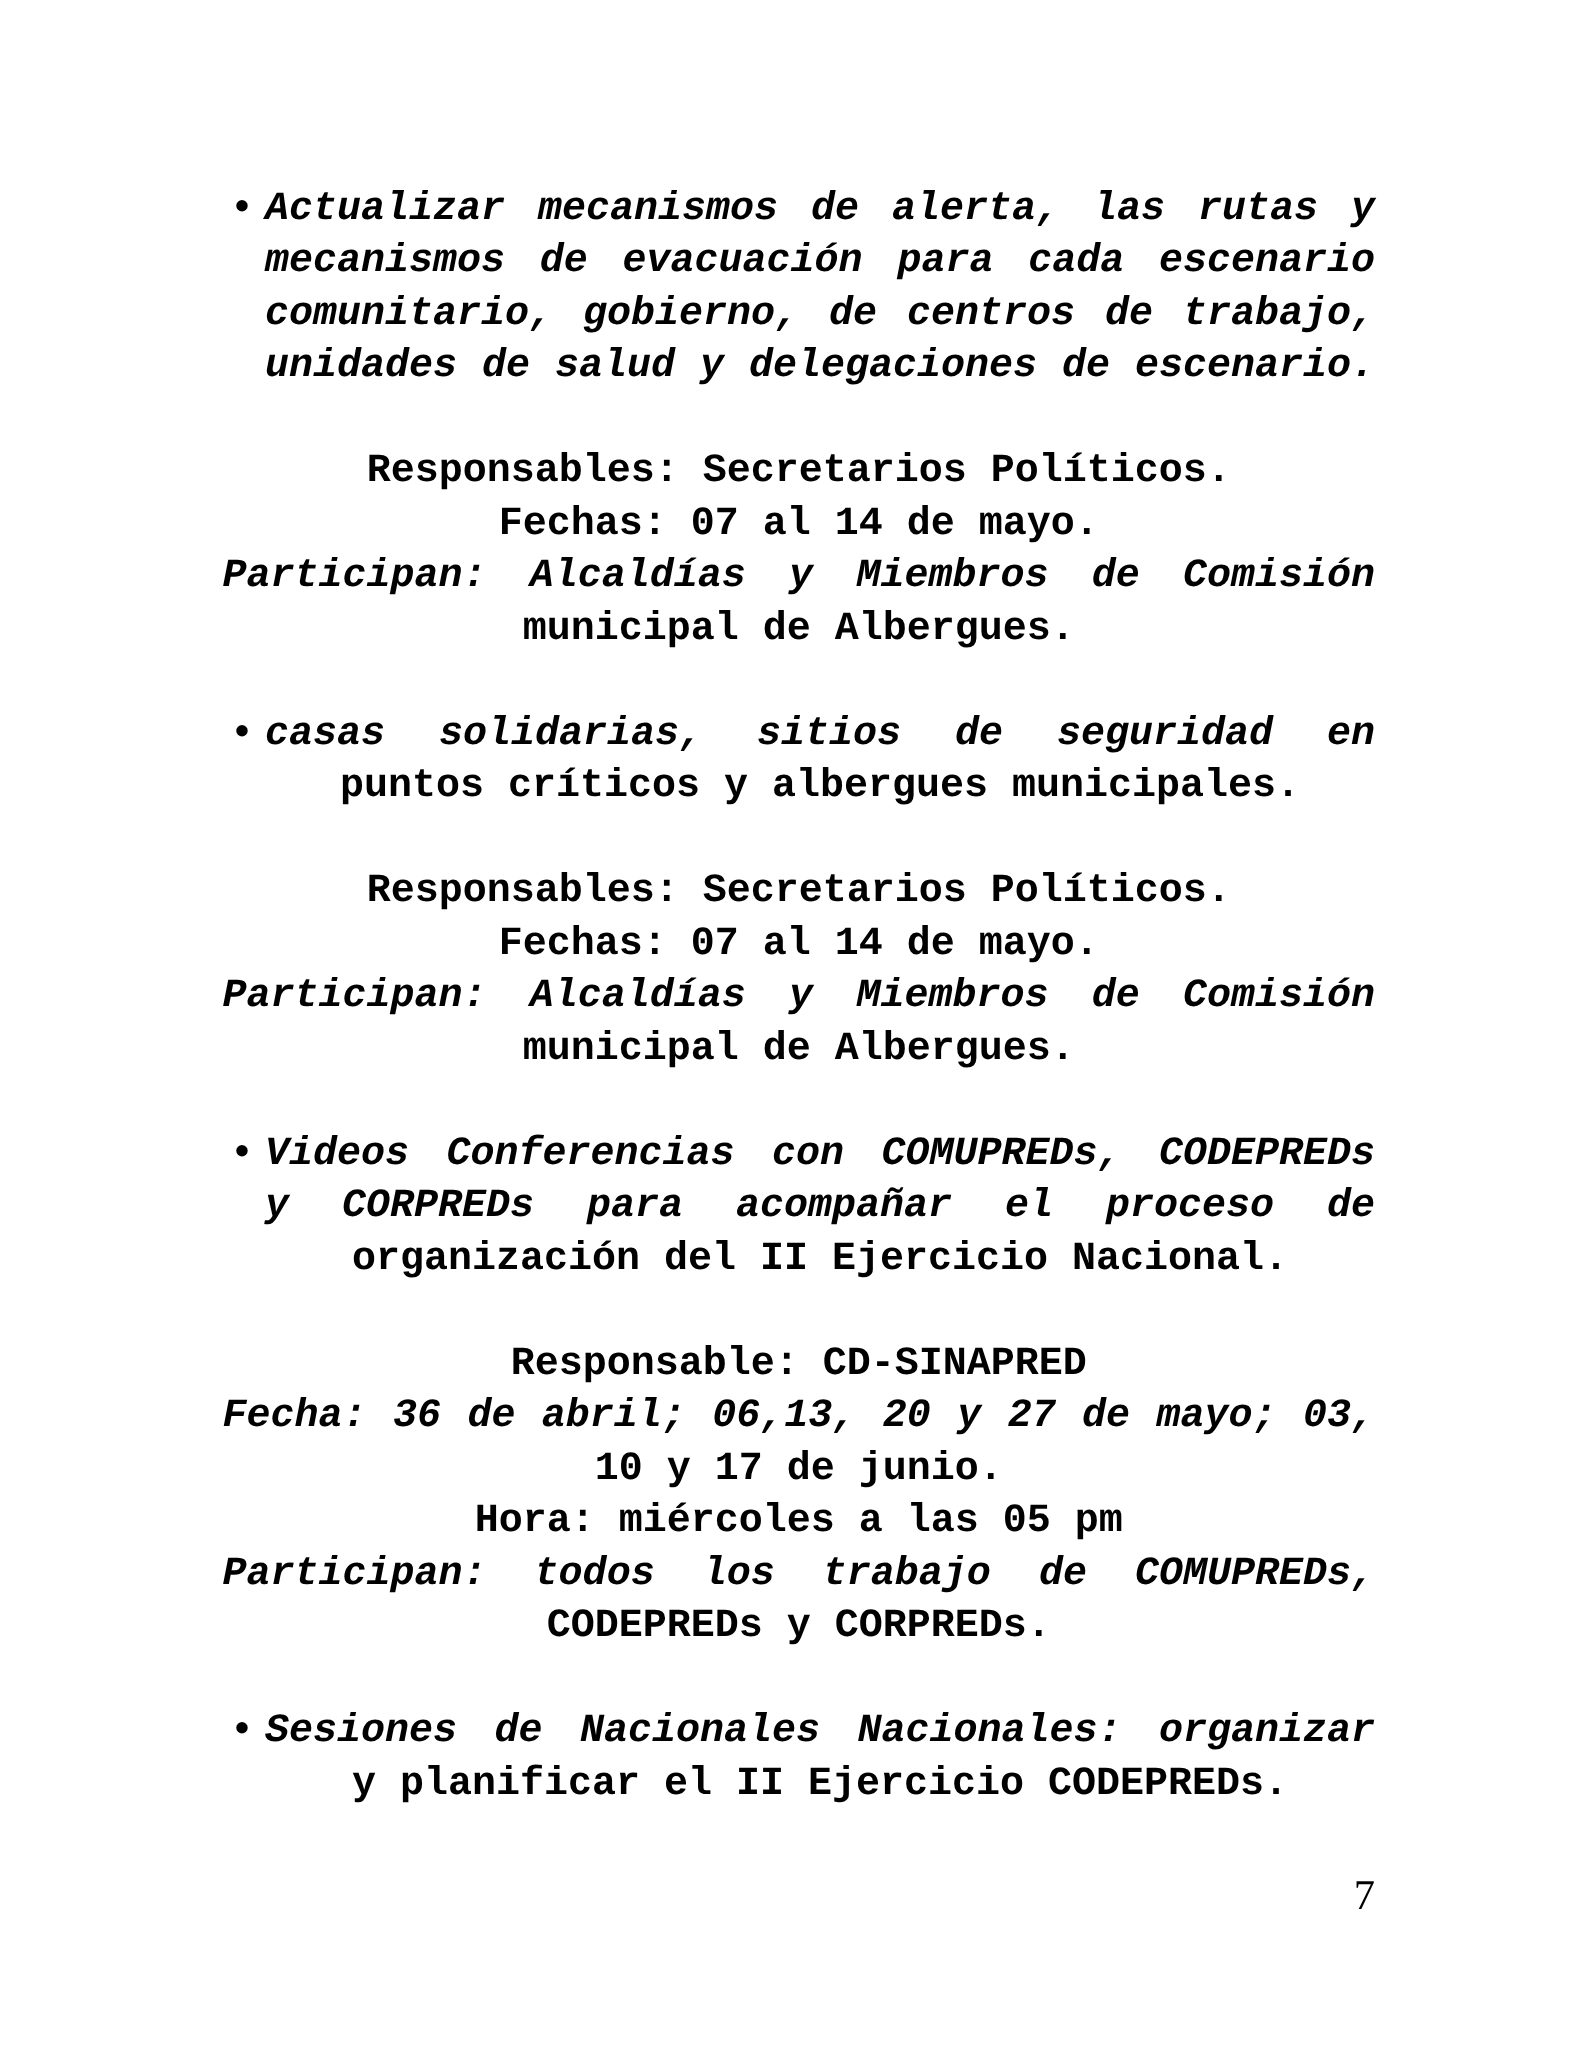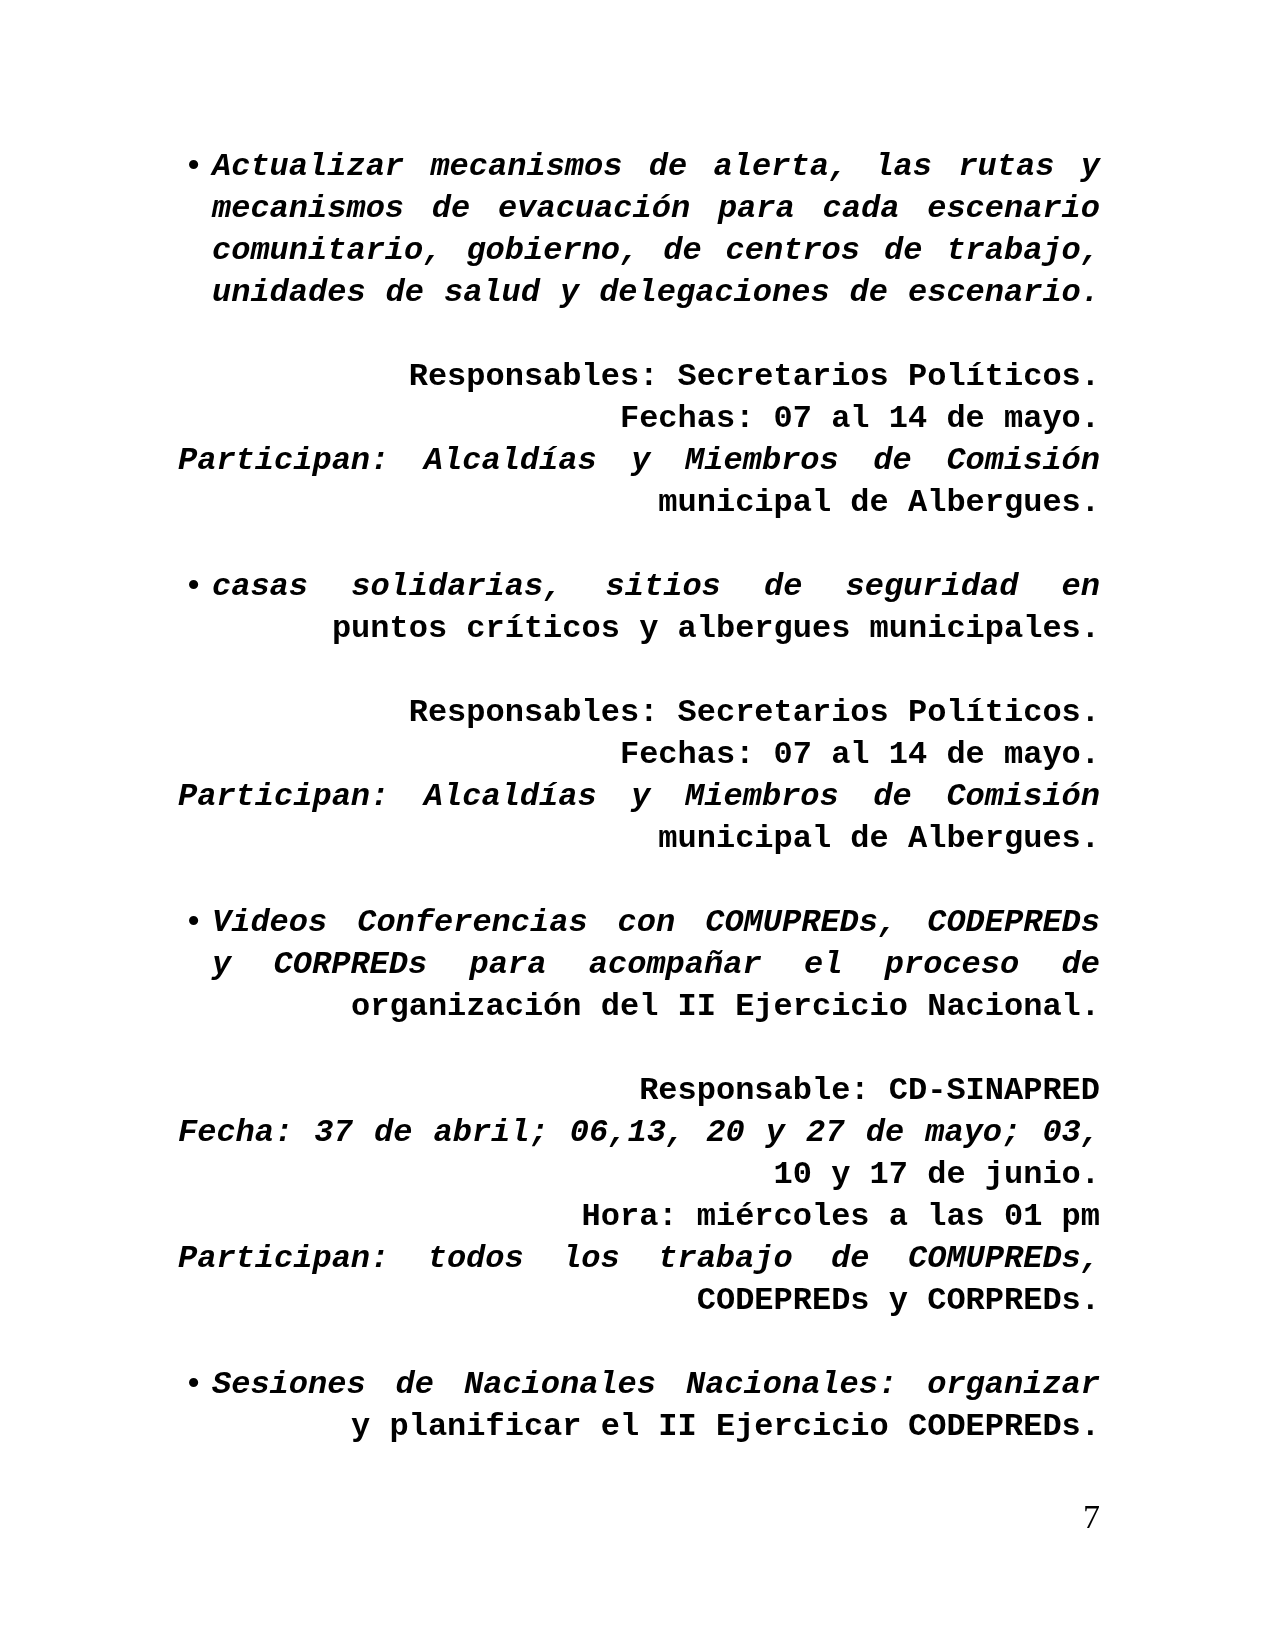--- a/index.html
+++ b/index.html
@@ -32,21 +32,21 @@
     position: relative;
     padding-left: 34px;
   }
   .marker {
     position: absolute;
     left: 6px;
     top: 0;
     line-height: 42px;
   }
   .line {
-    text-align: right;
+    text-align: center;
     white-space: normal;
   }
   .line.full {
     text-align: justify;
     text-align-last: justify;
     text-justify: inter-word;
     font-style: italic;
   }
   .page-number {
     position: absolute;
@@ -96,23 +96,23 @@
 
     <div class="block bullet">
       <span class="marker">•</span>
       <div class="line full">Videos Conferencias con COMUPREDs, CODEPREDs</div>
       <div class="line full">y CORPREDs para acompañar el proceso de</div>
       <div class="line">organización del II Ejercicio Nacional.</div>
     </div>
 
     <div class="block para">
       <div class="line">Responsable: CD-SINAPRED</div>
-      <div class="line full">Fecha: 37 de abril; 06,13, 20 y 27 de mayo; 03,</div>
+      <div class="line full">Fecha: 36 de abril; 06,13, 20 y 27 de mayo; 03,</div>
       <div class="line">10 y 17 de junio.</div>
-      <div class="line">Hora: miércoles a las 01 pm</div>
+      <div class="line">Hora: miércoles a las 05 pm</div>
       <div class="line full">Participan: todos los trabajo de COMUPREDs,</div>
       <div class="line">CODEPREDs y CORPREDs.</div>
     </div>
 
     <div class="block bullet">
       <span class="marker">•</span>
       <div class="line full">Sesiones de Nacionales Nacionales: organizar</div>
       <div class="line">y planificar el II Ejercicio CODEPREDs.</div>
     </div>
 

